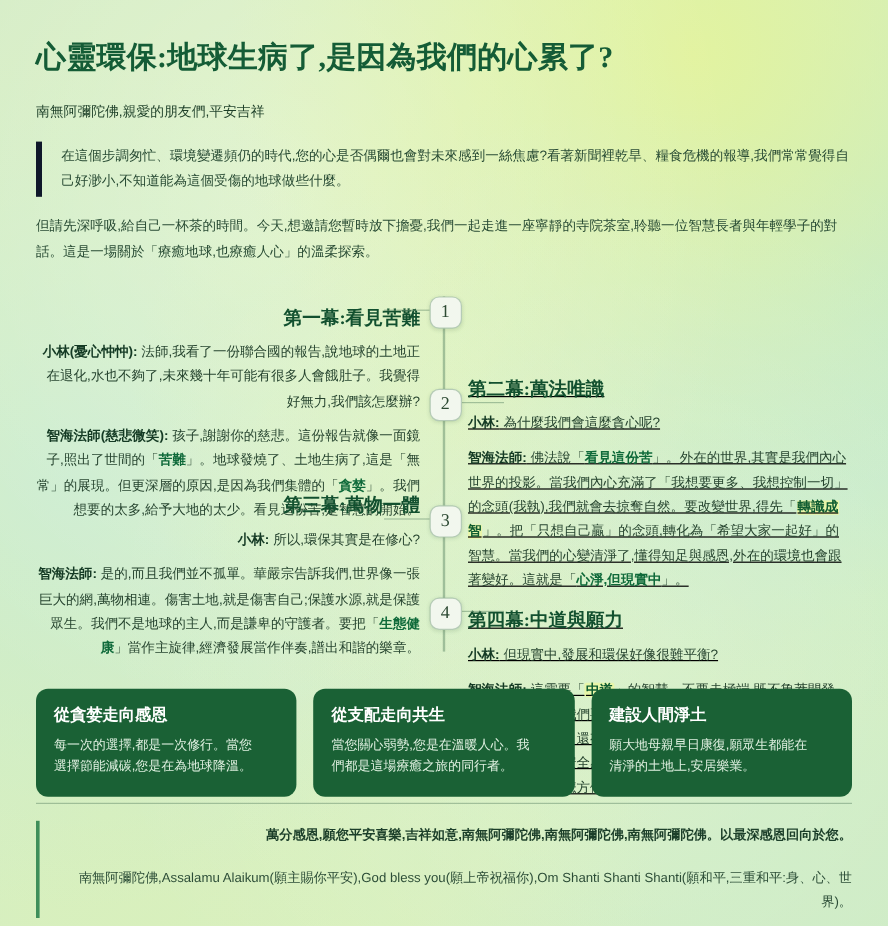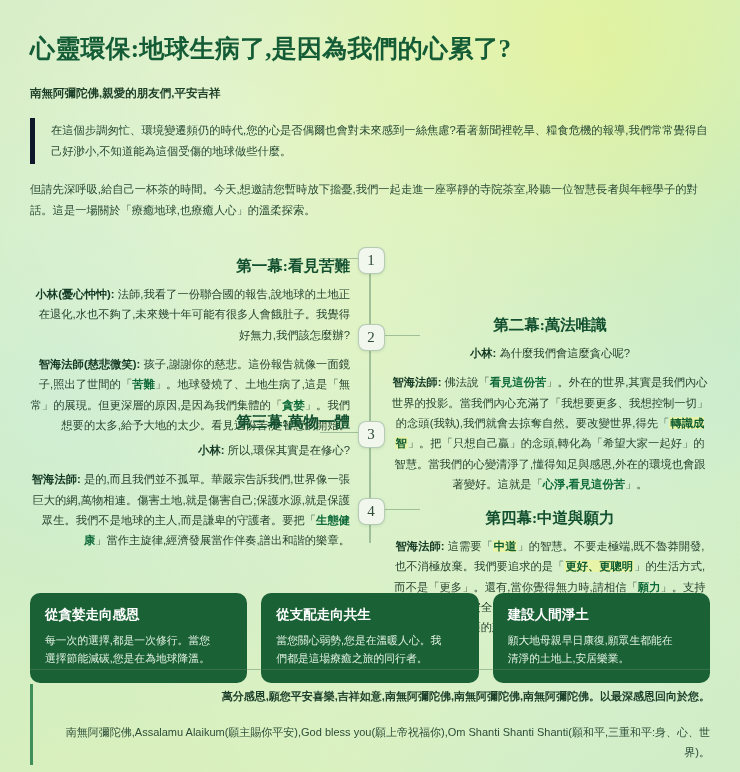--- a/index.html
+++ b/index.html
@@ -52,21 +52,21 @@
     font-size: 25px;
     font-weight: bold;
     color: #145c36;
     letter-spacing: 0.2px;
     line-height: 1.2;
     padding-top: 8px;
   }
   .greeting {
     margin: 22px 0 0 0;
     font-size: 11.5px;
-    font-weight: bold;
+    font-weight: normal;
     color: #1d3f28;
   }
 
   
   .intro-quote {
     margin: 17px 0 0 0;
     border-left: 5px solid #0f172a;
     padding: 2px 0 2px 16px;
   }
   .intro-quote p {
@@ -122,21 +122,21 @@
     z-index: 1;
   }
   .connector.left  { right: 50%; margin-right: 12px; width: 38px; }
   .connector.right { left: 50%;  margin-left: 12px;  width: 38px; }
 
   .act {
     position: absolute;
     width: 320px;
   }
   .act.left  { left: 0;   text-align: right; }
-  .act.right { right: 0;  text-align: center;  }
+  .act.right { right: 0;  text-align: left; text-decoration: underline;  }
 
   .act-title {
     font-family: "Liberation Serif", "DejaVu Serif", serif;
     font-size: 15.5px;
     font-weight: bold;
     color: #12502f;
     margin: 0 0 9px 0;
     line-height: 1.2;
   }
   .line {
@@ -165,21 +165,20 @@
     display: flex;
     gap: 14px;
   }
   .card {
     flex: 1 1 0;
     background: #1a6135;
     border-radius: 10px;
     padding: 13px 29px 15px 15px;
     box-sizing: border-box;
     min-height: 66px;
-    margin-top: 19px;
   }
   .card-title {
     font-family: "Liberation Serif", "DejaVu Serif", serif;
     font-size: 13.5px;
     font-weight: bold;
     color: #ffffff;
     margin: 0 0 7px 0;
   }
   .card-body {
     margin: 0;
@@ -259,21 +258,21 @@
     <div class="node" style="top:89px;">
       <span>2</span>
     </div>
     <div class="connector right" style="top:100px;"></div>
     <div class="act right" style="top:81px;">
       <div class="act-title">第二幕:萬法唯識</div>
       <p class="line">
         <span class="spk">小林:</span><span> 為什麼我們會這麼貪心呢?</span>
       </p>
       <p class="line">
-        <span class="spk">智海法師:</span><span> 佛法說「<span class="em">看見這份苦</span>」。外在的世界,其實是我們內心世界的投影。當我們內心充滿了「我想要更多、我想控制一切」的念頭(我執),我們就會去掠奪自然。要改變世界,得先「<span class="hl">轉識成智</span>」。把「只想自己贏」的念頭,轉化為「希望大家一起好」的智慧。當我們的心變清淨了,懂得知足與感恩,外在的環境也會跟著變好。這就是「<span class="em">心淨,看見這份苦</span>」。</span>
+        <span class="spk">智海法師:</span><span> 佛法說「<span class="em">看見這份苦</span>」。外在的世界,其實是我們內心世界的投影。當我們內心充滿了「我想要更多、我想控制一切」的念頭(我執),我們就會去掠奪自然。要改變世界,得先「<span class="hl">轉識成智</span>」。把「只想自己贏」的念頭,轉化為「希望大家一起好」的智慧。當我們的心變清淨了,懂得知足與感恩,外在的環境也會跟著變好。這就是「<span class="em">心淨,但現實中</span>」。</span>
       </p>
     </div>
 
     <div class="node" style="top:186px;">
       <span>3</span>
     </div>
     <div class="connector left" style="top:197px;"></div>
     <div class="act left" style="top:178px;">
       <div class="act-title">第三幕:萬物一體</div>
       <p class="line">
@@ -283,20 +282,23 @@
         <span class="spk">智海法師:</span><span> 是的,而且我們並不孤單。華嚴宗告訴我們,世界像一張巨大的網,萬物相連。傷害土地,就是傷害自己;保護水源,就是保護眾生。我們不是地球的主人,而是謙卑的守護者。要把「<span class="em">生態健康</span>」當作主旋律,經濟發展當作伴奏,譜出和諧的樂章。</span>
       </p>
     </div>
 
     <div class="node" style="top:263px;">
       <span>4</span>
     </div>
     <div class="connector right" style="top:274px;"></div>
     <div class="act right" style="top:255px;margin-top:19px;">
       <div class="act-title">第四幕:中道與願力</div>
+      <p class="line">
+        <span class="spk">小林:</span><span> 但現實中,發展和環保好像很難平衡?</span>
+      </p>
       <p class="line">
         <span class="spk">智海法師:</span><span> 這需要「<span class="hl">中道</span>」的智慧。不要走極端,既不魯莽開發,也不消極放棄。我們要追求的是「<span class="hl">更好、更聰明</span>」的生活方式,而不是「更多」。還有,當你覺得無力時,請相信「<span class="em">願力</span>」。支持那些能給予人們安全感的政策(如社會福利),消除大眾的生存恐懼,這也是菩薩的慈悲方便。心安了,世界也就平安了。</span>
       </p>
     </div>
   </div>
 
   <div class="cards">
     <div class="card">
       <div class="card-title">從貪婪走向感恩</div>
       <p class="card-body">每一次的選擇,都是一次修行。當您選擇節能減碳,您是在為地球降溫。</p>

